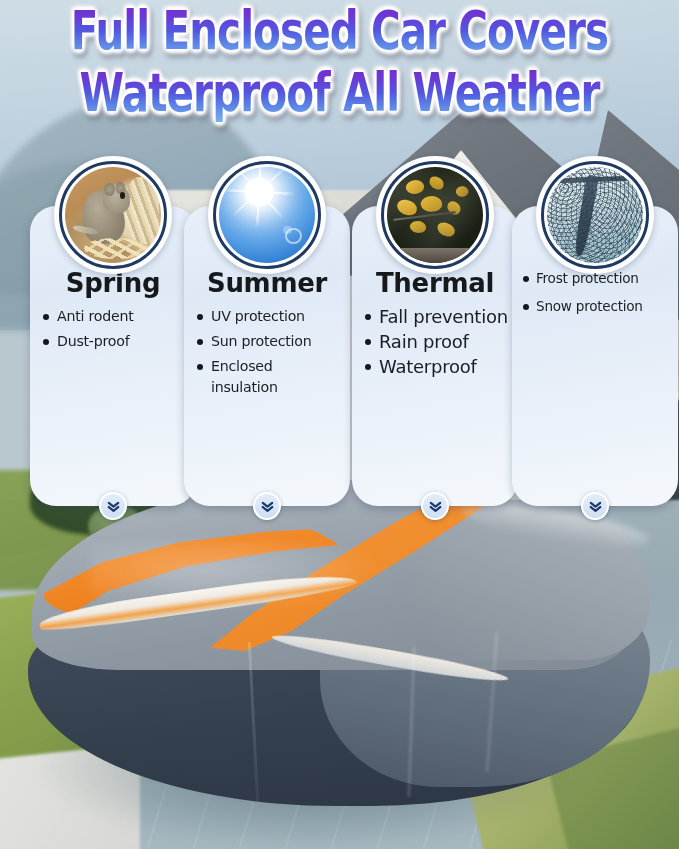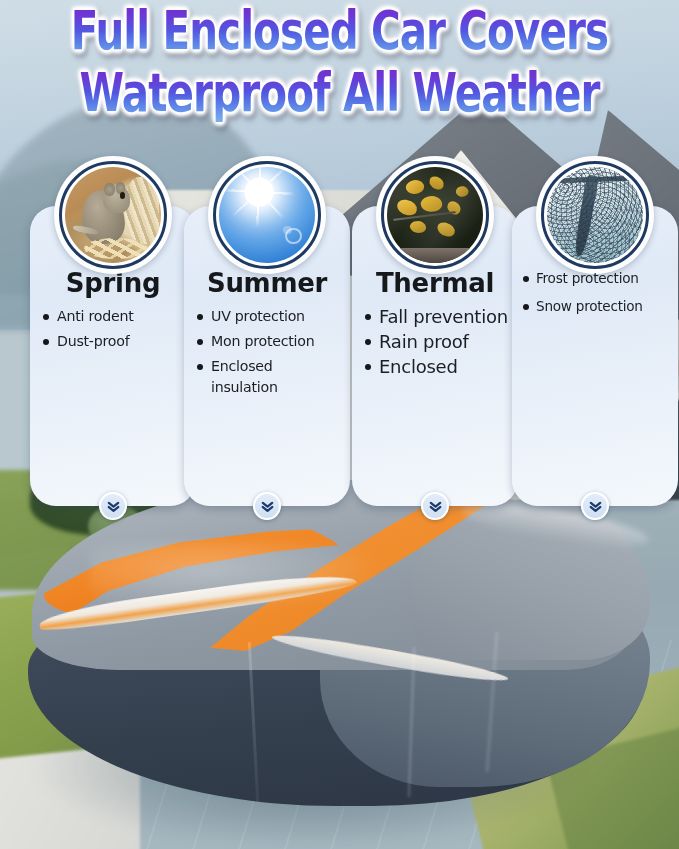--- a/index.html
+++ b/index.html
@@ -554,21 +554,21 @@
           <div class="sun-rays"></div>
           <div class="sun-core"></div>
           <div class="flare1"></div>
           <div class="flare2"></div>
         </div>
       </div>
     </div>
     <div class="card-title">Summer</div>
     <ul class="bullets">
       <li>UV protection</li>
-      <li>Mon protection</li>
+      <li>Sun protection</li>
       <li>Enclosed insulation</li>
     </ul>
     <div class="chev">
       <svg width="15" height="15" viewBox="0 0 16 16" aria-hidden="true">
         <path d="M3 4.2 L8 8.2 L13 4.2" fill="none" stroke="#1e3a6e" stroke-width="2.4" stroke-linecap="round" stroke-linejoin="round"></path>
         <path d="M3 8.6 L8 12.6 L13 8.6" fill="none" stroke="#1e3a6e" stroke-width="2.4" stroke-linecap="round" stroke-linejoin="round"></path>
       </svg>
     </div>
   </div>
 
@@ -587,21 +587,21 @@
           <div class="wiper"></div>
           <div class="glass-sheen"></div>
           <div class="car-lip"></div>
         </div>
       </div>
     </div>
     <div class="card-title">Thermal</div>
     <ul class="bullets">
       <li>Fall prevention</li>
       <li>Rain proof</li>
-      <li>Enclosed</li>
+      <li>Waterproof</li>
     </ul>
     <div class="chev">
       <svg width="15" height="15" viewBox="0 0 16 16" aria-hidden="true">
         <path d="M3 4.2 L8 8.2 L13 4.2" fill="none" stroke="#1e3a6e" stroke-width="2.4" stroke-linecap="round" stroke-linejoin="round"></path>
         <path d="M3 8.6 L8 12.6 L13 8.6" fill="none" stroke="#1e3a6e" stroke-width="2.4" stroke-linecap="round" stroke-linejoin="round"></path>
       </svg>
     </div>
   </div>
 
   <div class="card c4">

